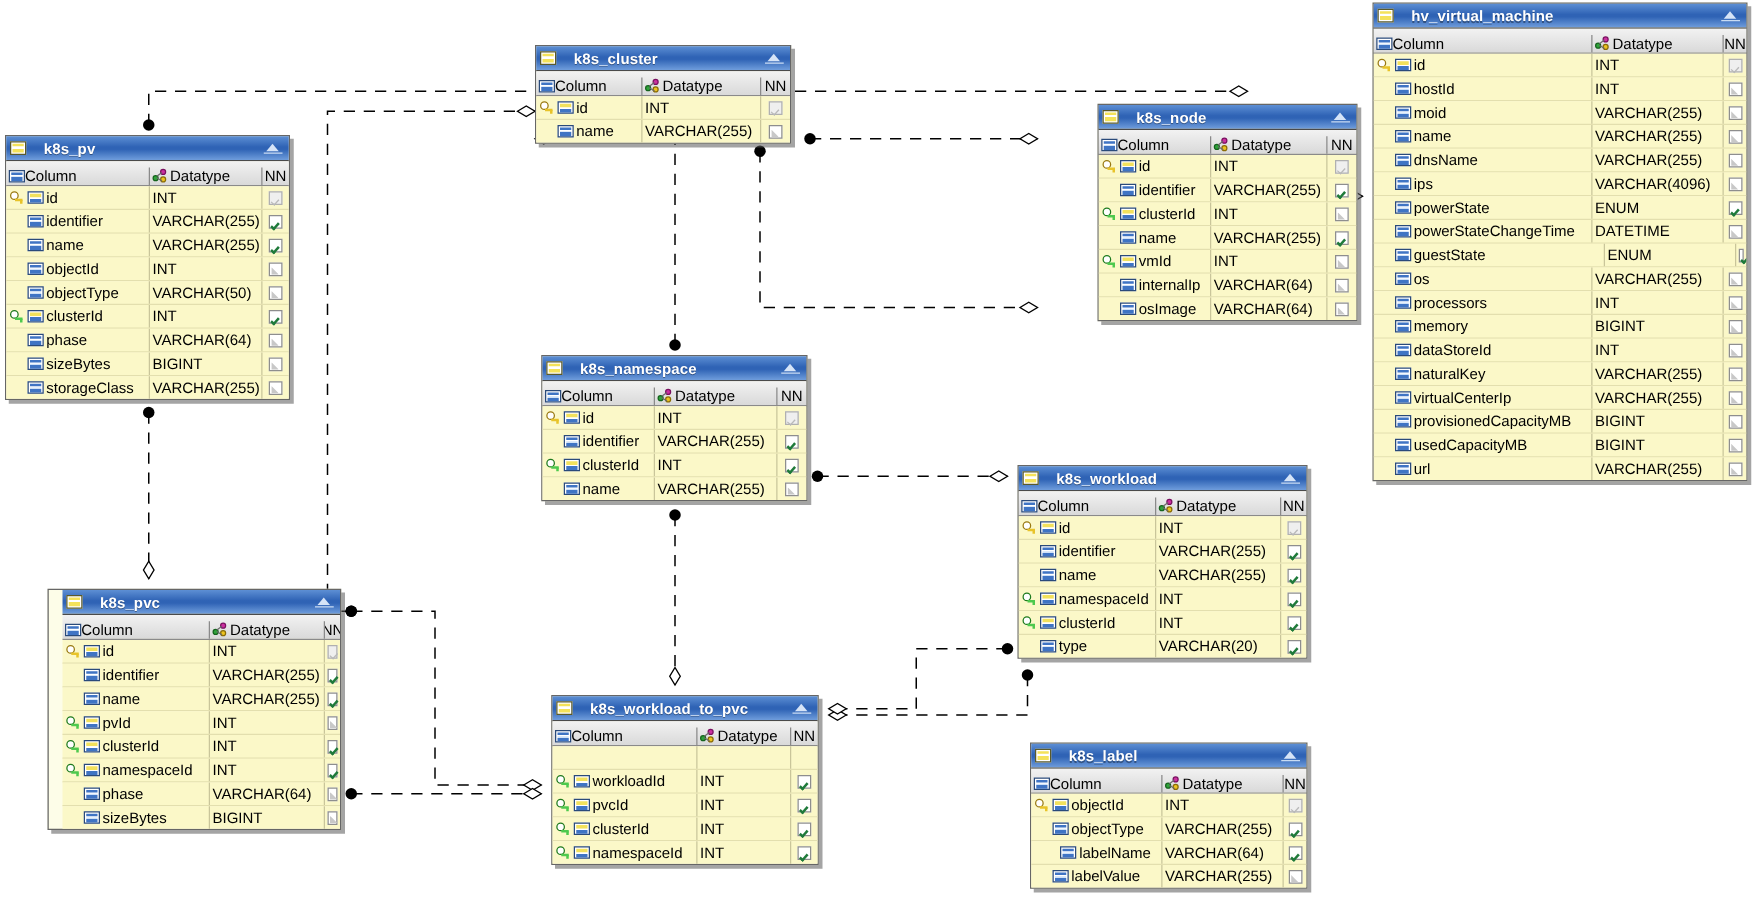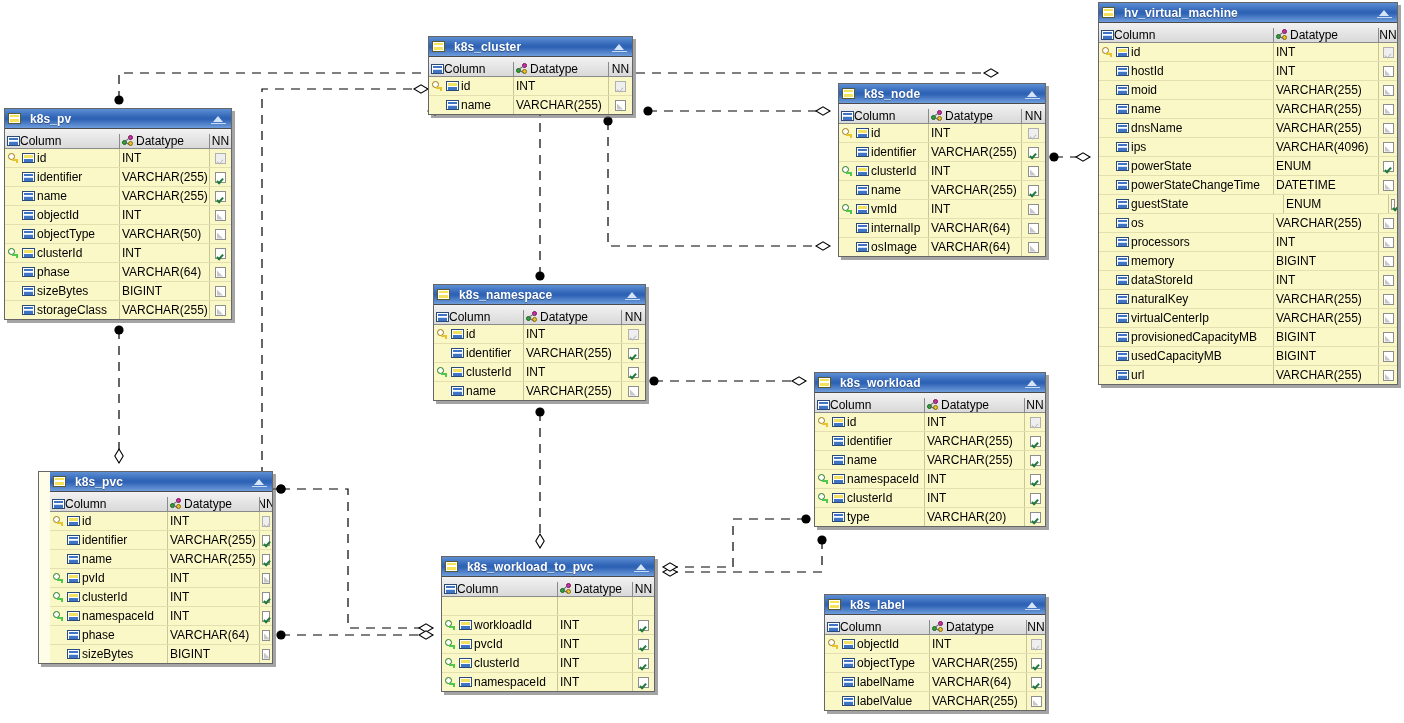--- a/index.html
+++ b/index.html
@@ -7,21 +7,21 @@
        font-family:"Liberation Sans",sans-serif;}
   #canvas{position:absolute;left:0;top:0;width:1404px;height:723px;}
   #lines{position:absolute;left:0;top:0;width:1404px;height:723px;pointer-events:none;}
 
   .tbl{position:absolute;background:#fdfde8;border:1px solid #666666;
        box-sizing:border-box;box-shadow:3px 3px 0 rgba(90,90,90,.55);}
   .tbl .title{height:19px;display:flex;align-items:center;padding:0 3px;
        background:linear-gradient(to bottom,#5d8fd4 0%,#2f63b5 45%,#2f63b5 55%,#6f9ddc 100%);
        border-bottom:1px solid #4a4a4a;}
   .tbl .title .tname{color:#ffffff;font-weight:bold;font-size:12px;
-       margin-left:9px;white-space:nowrap;letter-spacing:.1px;
+       margin-left:14px;white-space:nowrap;letter-spacing:.1px;
        text-shadow:0 1px 0 rgba(0,0,0,.35);}
   .tbl .title .collapse{margin-left:auto;margin-right:2px;}
 
   .hdr{display:flex;height:19px;background:linear-gradient(to bottom,#f2f2f2,#d9d9d9);
        border-bottom:1px solid #8a8a8a;font-size:12px;color:#000;align-items:flex-end;}
   .hdr .c{display:flex;align-items:center;padding:0 2px;box-sizing:border-box;overflow:hidden;}
   .hdr .c.name{border-right:1px solid #8a8a8a;}
   .hdr .c.dt{border-right:1px solid #8a8a8a;}
   .hdr .c.nn{justify-content:center;}
 
@@ -313,21 +313,21 @@
           <span class="keyslot"></span>
           <span class="ic-col"></span>
           <span>name</span>
         </div>
         <div class="c dt" style="width: 95px;">VARCHAR(255)</div>
         <div class="c nn" style="flex: 1 1 0%;">
           <span class="chk off"></span>
         </div>
       </div>
     </div>
-    <div class="tbl" style="left: 838px; top: 83px; width: 208px;">
+    <div class="tbl" style="left: 878px; top: 83px; width: 208px;">
       <div class="title">
         <span class="ic-tbl"></span>
         <span class="tname">k8s_node</span>
         <span class="collapse"><span class="ic-collapse"></span></span>
       </div>
       <div class="hdr">
         <div class="c name" style="width: 90px;">
           <span class="ic-col"></span>
           <span>Column</span>
         </div>
@@ -1135,21 +1135,21 @@
           <span class="keyslot"></span>
           <span class="ic-col"></span>
           <span>objectType</span>
         </div>
         <div class="c dt" style="width: 97px;">VARCHAR(255)</div>
         <div class="c nn" style="flex: 1 1 0%;">
           <span class="chk on"></span>
         </div>
       </div>
       <div class="row">
-        <div class="c name" style="width: 105px;">
+        <div class="c name" style="width: 105px; justify-content: center;">
           <span class="keyslot"></span>
           <span class="ic-col"></span>
           <span>labelName</span>
         </div>
         <div class="c dt" style="width: 97px;">VARCHAR(64)</div>
         <div class="c nn" style="flex: 1 1 0%;">
           <span class="chk on"></span>
         </div>
       </div>
       <div class="row">

